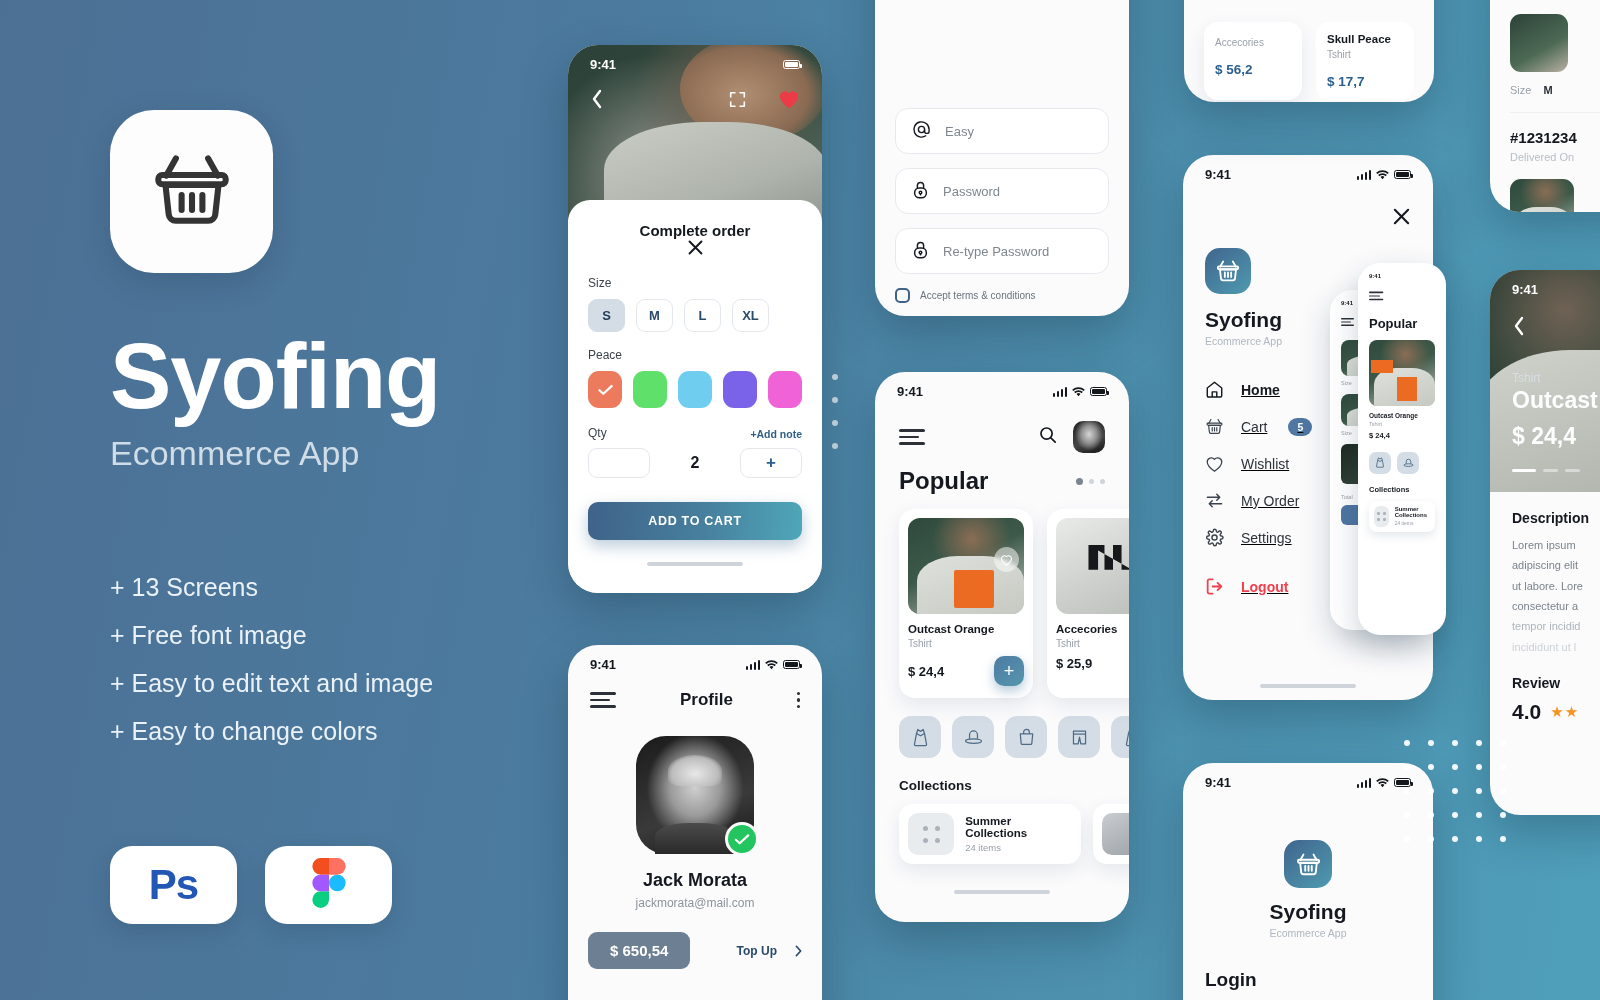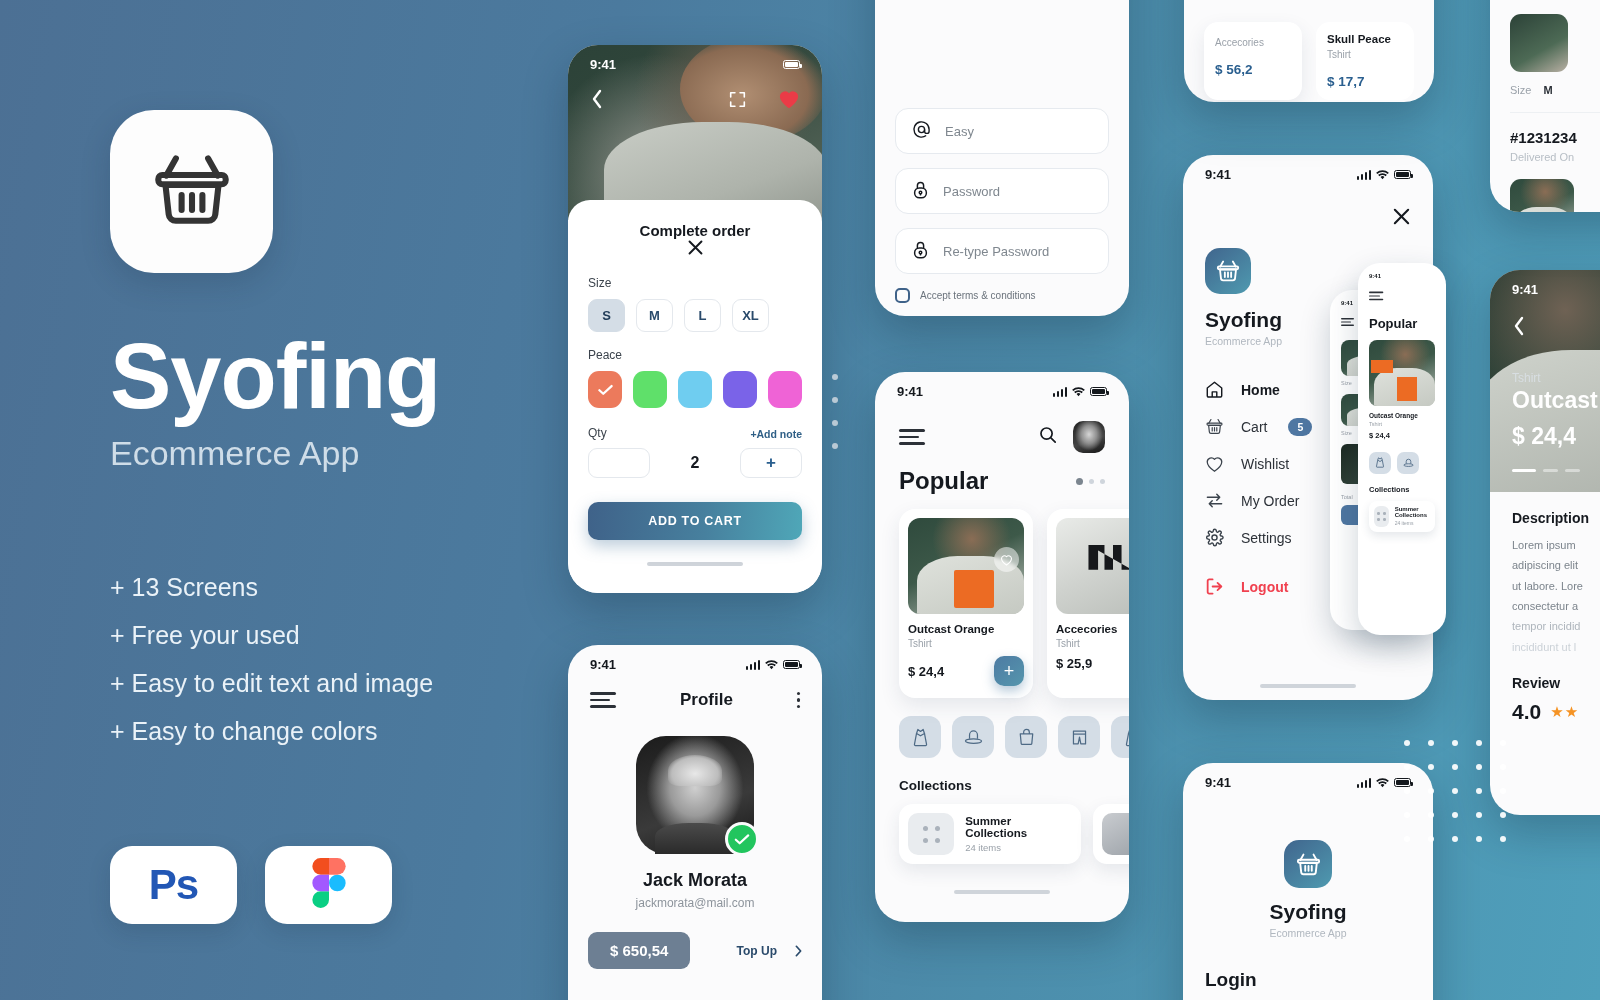--- a/index.html
+++ b/index.html
@@ -229,21 +229,21 @@
   
   #phone-drawer { left:1183px; top:155px; width:250px; height:545px; }
   .dw-close { position:absolute; right:22px; top:52px; cursor:pointer; }
   .dw-logo {
     margin:62px 0 0 22px; width:46px; height:46px; border-radius:15px;
     background:linear-gradient(140deg,#40658d,#4f9ab0);
     display:flex; align-items:center; justify-content:center;
   }
   .dw-brand { margin:14px 0 0 22px; font-size:21px; font-weight:700; color:#15191f; }
   .dw-sub { margin:3px 0 0 22px; font-size:10.5px; color:#b0b7bf; }
-  .dw-list { margin:24px 0 0 22px; }
+  .dw-list { margin:24px 0 0 22px;text-decoration:underline; }
   .dw-item { display:flex; align-items:center; gap:17px; height:37px; cursor:pointer; }
   .dw-label { font-size:14px; color:#2c3138; font-weight:500; }
   .dw-item.active .dw-label { font-weight:700; color:#15191f; }
   .dw-badge {
     background:#4f77a2; color:#fff; font-size:10.5px; font-weight:700;
     padding:3px 9px; border-radius:9px; margin-left:4px;
   }
   .dw-logout .dw-label { color:#f0414f; font-weight:700; }
   .stack-card {
     position:absolute; background:#fff; border-radius:22px; overflow:hidden;
@@ -359,21 +359,21 @@
         <path d="M4.6 10.6h14.8l-.9 8.2a2 2 0 0 1-2 1.8H7.5a2 2 0 0 1-2-1.8z"></path>
         <path d="M9.1 13.4v4.2M12 13.4v4.2M14.9 13.4v4.2"></path>
       </svg>
     </span>
   </div>
   <div class="brand-title">Syofing</div>
   <div class="brand-sub">Ecommerce App</div>
 
   <div class="features">
     <div class="feature">+ 13 Screens</div>
-    <div class="feature">+ Free your used</div>
+    <div class="feature">+ Free font image</div>
     <div class="feature">+ Easy to edit text and image</div>
     <div class="feature">+ Easy to change colors</div>
   </div>
 
   <div class="badges">
     <div class="badge">
       <span class="badge-ps">Ps</span>
     </div>
     <div class="badge">
       <span>

